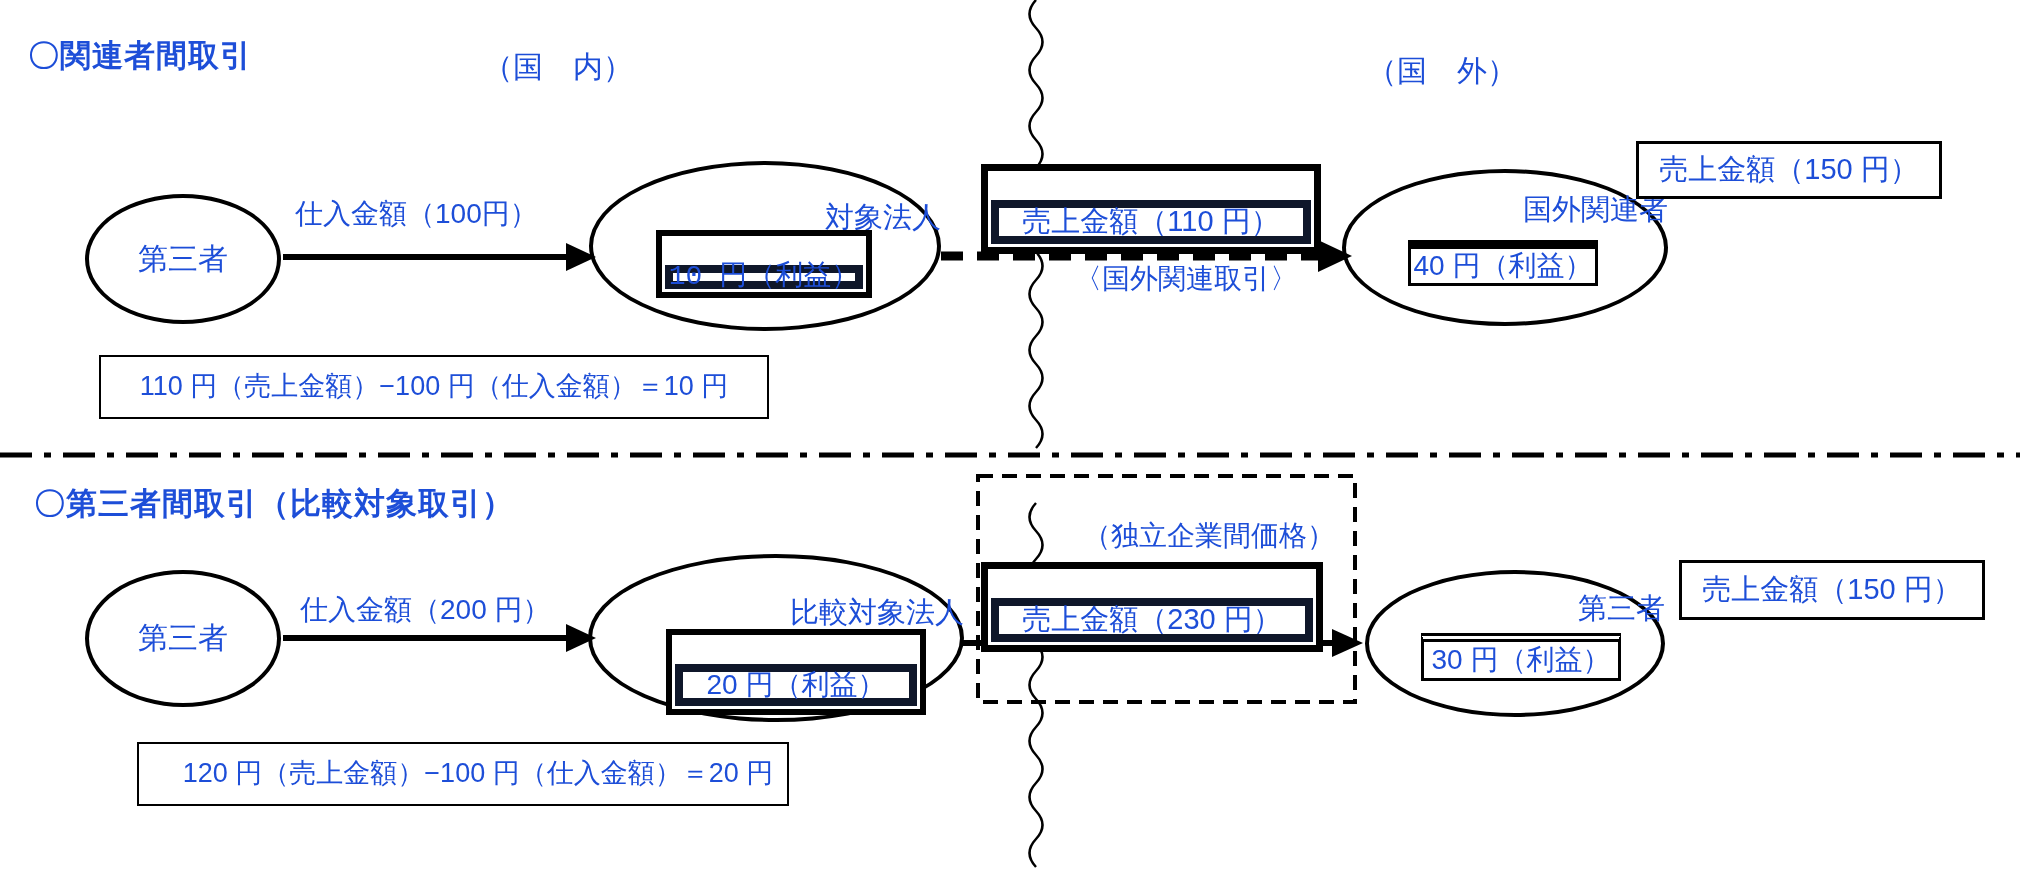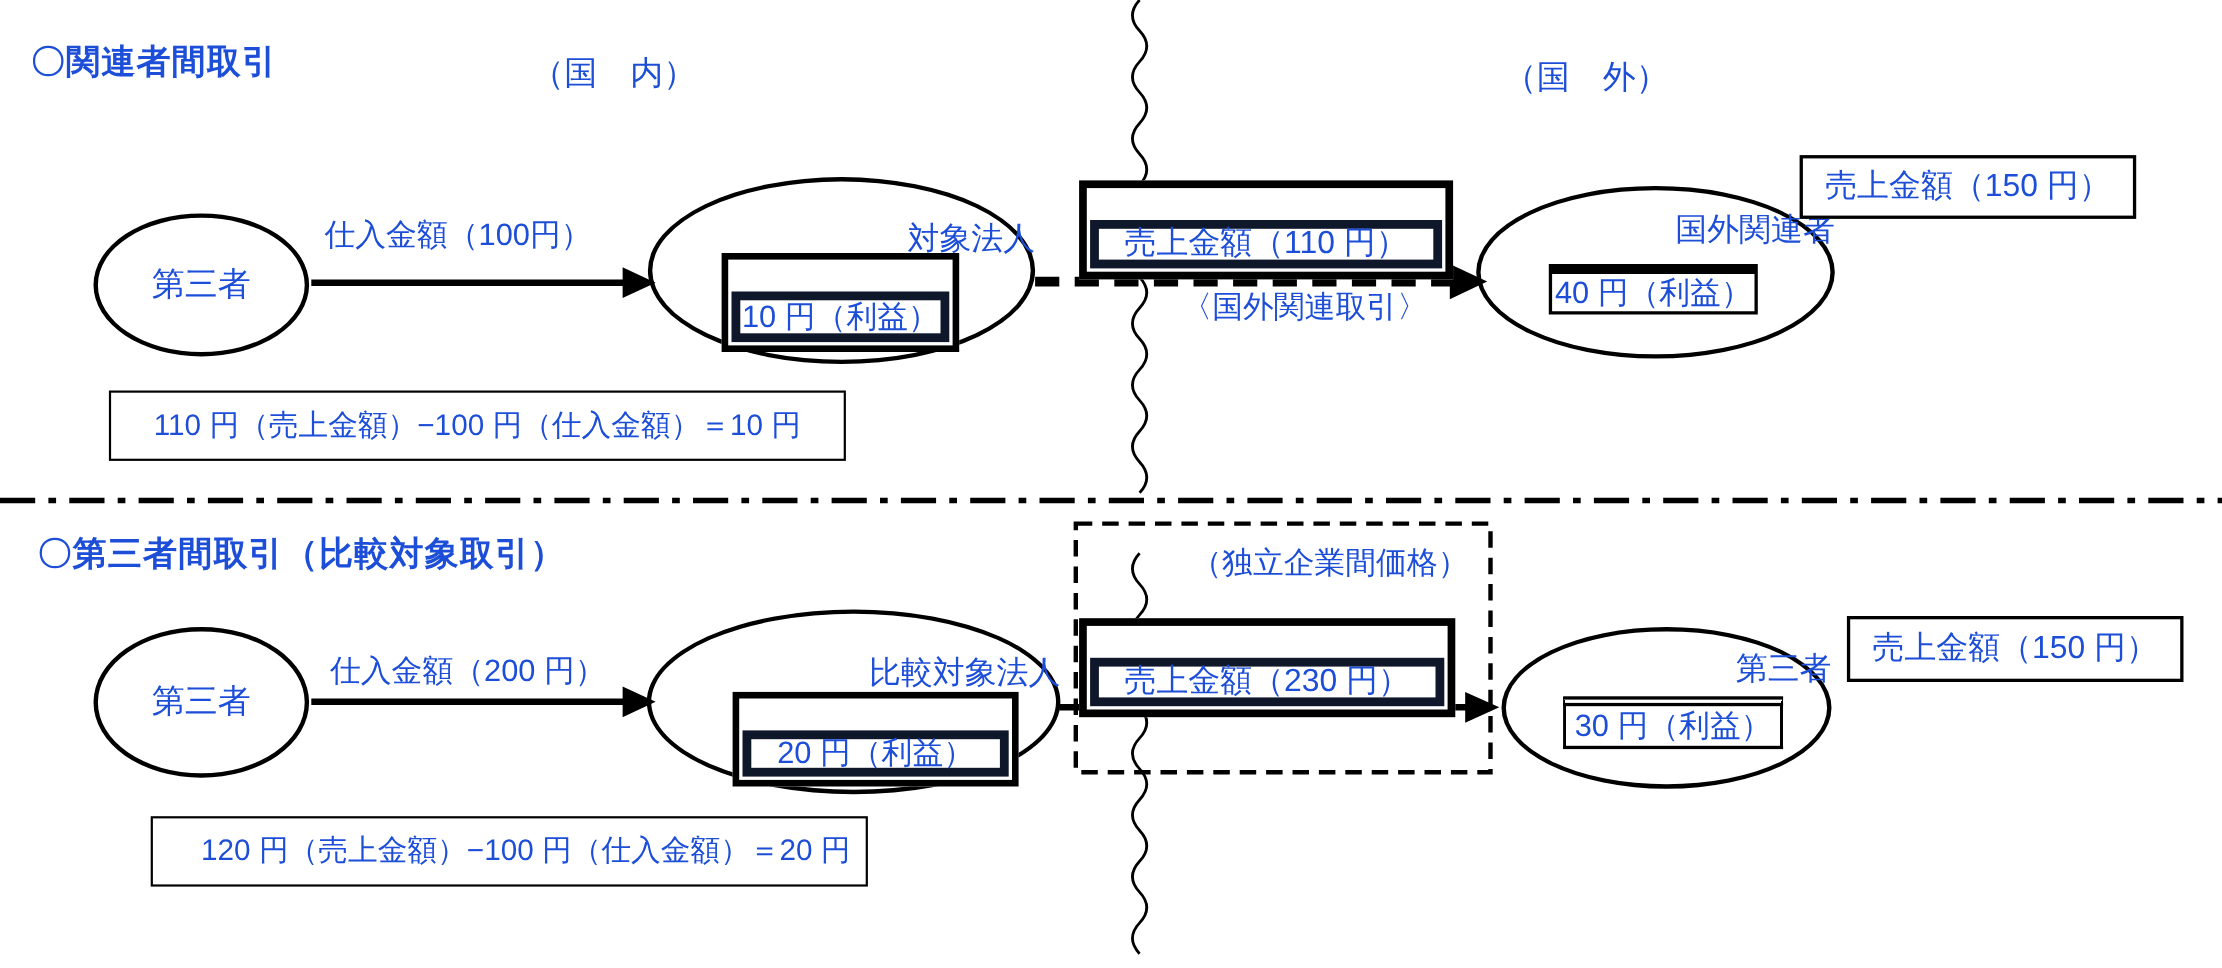--- a/index.html
+++ b/index.html
@@ -60,21 +60,21 @@
 
   <div class="abs ellipse ellipse-flex" style="left:85px;top:194px;width:196px;height:130px;">
     <span class="lbl t30">第三者</span>
   </div>
 
   <div class="abs lbl t28 ctr z3" style="left:295px;top:198px;width:240px;">仕入金額（100円）</div>
 
   <div class="abs ellipse" style="left:589px;top:161px;width:352px;height:170px;"></div>
   <div class="abs lbl t29 ctr z3" style="left:589px;top:201px;width:352px;">対象法人</div>
   <div class="abs dbl-outer" style="left:656px;top:230px;width:216px;">
-    <div class="dbl-inner lbl t28" style="height:46px;">10 円（利益）</div>
+    <div class="dbl-inner lbl t28" style="height:24px;font-family:Liberation Mono, monospace;">10 円（利益）</div>
   </div>
 
   <div class="abs dbl-outer big" style="left:981px;top:164px;width:340px;">
     <div class="dbl-inner lbl t29" style="height:44px;">売上金額（110 円）</div>
   </div>
 
   <div class="abs lbl t28 ctr z3" style="left:1028px;top:263px;width:270px;">〈国外関連取引〉</div>
 
   <div class="abs ellipse" style="left:1342px;top:169px;width:326px;height:157px;"></div>
   <div class="abs lbl t29 ctr z3" style="left:1342px;top:193px;width:326px;">国外関連者</div>
@@ -91,21 +91,21 @@
   </div>
 
   <div class="abs lbl t28 ctr z3" style="left:300px;top:594px;width:240px;">仕入金額（200 円）</div>
 
   <div class="abs ellipse" style="left:588px;top:554px;width:376px;height:168px;"></div>
   <div class="abs lbl t29 ctr z3" style="left:588px;top:596px;width:376px;">比較対象法人</div>
   <div class="abs dbl-outer" style="left:666px;top:629px;width:260px;">
     <div class="dbl-inner lbl t28" style="height:42px;">20 円（利益）</div>
   </div>
 
-  <div class="abs lbl t28 ctr z3" style="left:1025px;top:496px;width:310px;">（独立企業間価格）</div>
+  <div class="abs lbl t28 ctr z3" style="left:1025px;top:520px;width:310px;">（独立企業間価格）</div>
 
   <div class="abs dbl-outer big" style="left:981px;top:562px;width:342px;">
     <div class="dbl-inner lbl t29" style="height:44px;">売上金額（230 円）</div>
   </div>
 
   <div class="abs ellipse" style="left:1365px;top:570px;width:300px;height:147px;"></div>
   <div class="abs lbl t29 ctr z3" style="left:1365px;top:592px;width:300px;">第三者</div>
   <div class="abs box-topdbl lbl t28" style="left:1421px;top:633px;width:200px;height:48px;">30 円（利益）</div>
 
   <div class="abs box-thin lbl t29" style="left:1679px;top:560px;width:306px;height:60px;">売上金額（150 円）</div>

